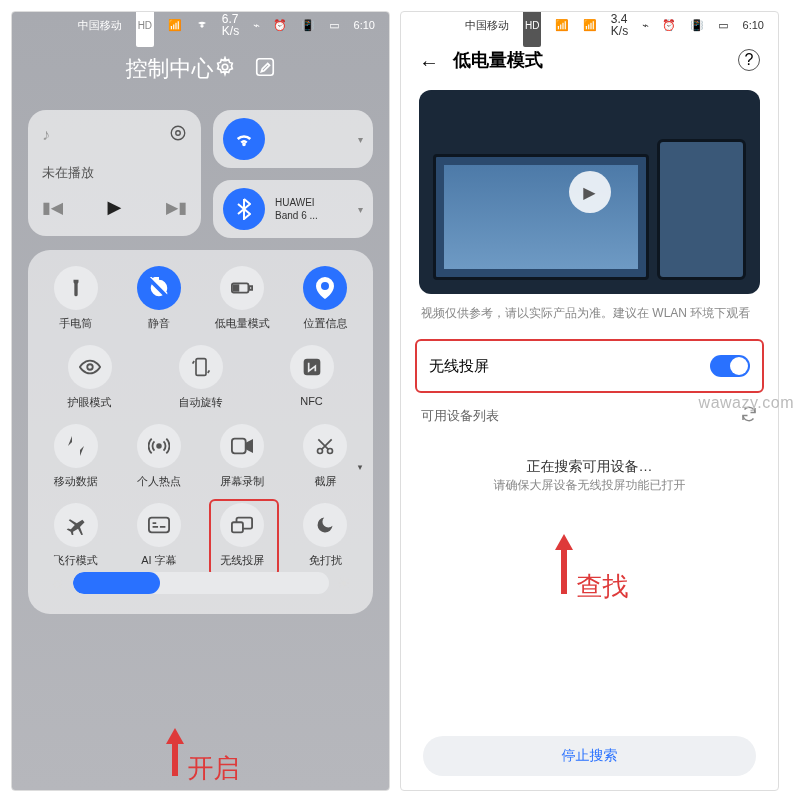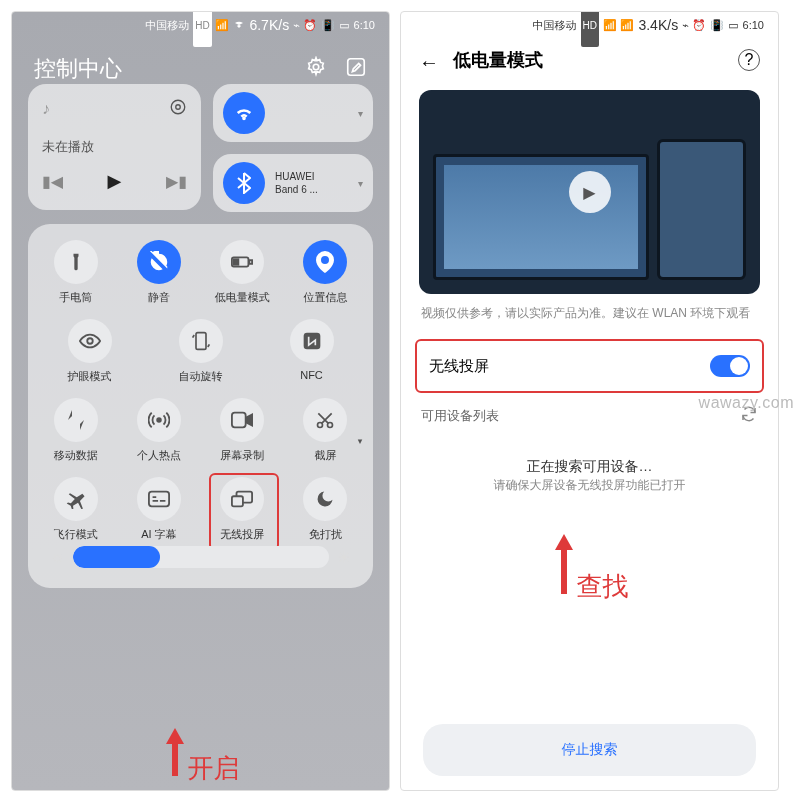--- a/index.html
+++ b/index.html
@@ -1,23 +1,23 @@
 <!DOCTYPE html>
 <html><head>
 <meta charset="utf-8">
 <style>
   body{margin:0;background:#fff;font-family:-apple-system,"PingFang SC","Microsoft YaHei",sans-serif;width:800px;height:805px;position:relative}
   .wrap{display:flex;gap:10px;padding:11px}
   .phone{width:377px;height:778px;border:1px solid #ddd;border-radius:4px;position:relative;overflow:hidden}
   .p1{background:linear-gradient(#a8aab0,#b6b7bc)}
   .p2{background:#fff}
-  .sbar{height:26px;display:flex;justify-content:flex-end;align-items:center;gap:4px;padding:0 14px 0 0;color:#fff;font-size:11px}
+  .sbar{height:26px;display:flex;justify-content:flex-end;align-items:center;gap:14px;padding:0 14px 0 0;color:#fff;font-size:11px}
   .p2 .sbar{color:#333}
-  .kbs{display:flex;flex-direction:row;align-items:flex-start;font-size:14px;line-height:1}
-  .hdr{display:flex;align-items:center;justify-content:space-between;padding:16px 22px 0;color:#fff}
+  .kbs{display:flex;flex-direction:column;align-items:flex-start;font-size:12px;line-height:1}
+  .hdr{display:flex;align-items:center;justify-content:center;padding:16px 22px 26px;color:#fff}
   .hdr h1{margin:0;font-size:22px;font-weight:500}
   .hic{display:flex;gap:18px}
   .row{display:flex;gap:12px;padding:0 16px}
   .card{background:rgba(255,255,255,.6);border-radius:18px}
   .music{flex:1;padding:14px 14px 12px;height:100px}
   .music-top{display:flex;justify-content:space-between;align-items:center;color:#999}
   .mtxt{font-size:13px;color:#555;margin-top:18px}
   .mctl{display:flex;justify-content:space-between;align-items:center;margin-top:14px;color:#888}
   .mctl span:nth-child(2){color:#222}
   .rcol{display:flex;flex-direction:column;gap:12px}
@@ -51,21 +51,21 @@
   .play{position:absolute;top:50%;left:50%;transform:translate(-50%,-50%);width:42px;height:42px;border-radius:50%;background:rgba(255,255,255,.85);display:flex;align-items:center;justify-content:center;color:#555}
   .note{font-size:12px;color:#888;padding:10px 20px;line-height:1.6}
   .tog{margin:6px 14px;border:2px solid #de3a3a;border-radius:6px;padding:14px 12px;display:flex;align-items:center;justify-content:space-between;background:#fff}
   .tog span:first-child{font-size:15px;font-weight:500}
   .sw{width:40px;height:22px;background:#2971ff;border-radius:11px;position:relative}
   .sw::after{content:"";position:absolute;right:2px;top:2px;width:18px;height:18px;background:#fff;border-radius:50%}
   .dvh{display:flex;justify-content:space-between;align-items:center;padding:6px 20px;font-size:13px;color:#666}
   .srch{text-align:center;margin-top:26px}
   .srch .a{font-size:14px;color:#333}
   .srch .b{font-size:12px;color:#888;margin-top:1px}
-  .stop{margin:0 22px 14px;height:52px;background:#eef0f3;border-radius:20px;display:flex;align-items:center;justify-content:center;font-size:14px;color:#2971ff;position:absolute;bottom:0;left:0;right:0}
+  .stop{margin:0 22px 14px;height:40px;background:#eef0f3;border-radius:20px;display:flex;align-items:center;justify-content:center;font-size:14px;color:#2971ff;position:absolute;bottom:0;left:0;right:0}
   .wm{position:absolute;right:6px;top:50%;color:#bbb;font-size:16px;letter-spacing:.5px;transform:translateY(-50%)}
   .tri{display:inline-block;color:#555;font-size:14px}
   .chev{color:#888;font-size:10px;margin-left:auto}
   .brand{font-size:10px;background:#fff;color:#888;padding:16px 2px;border-radius:2px}
   .p2 .brand{background:#555;color:#fff}
 </style>
 </head>
 <body>
 
 <div class="wrap">

